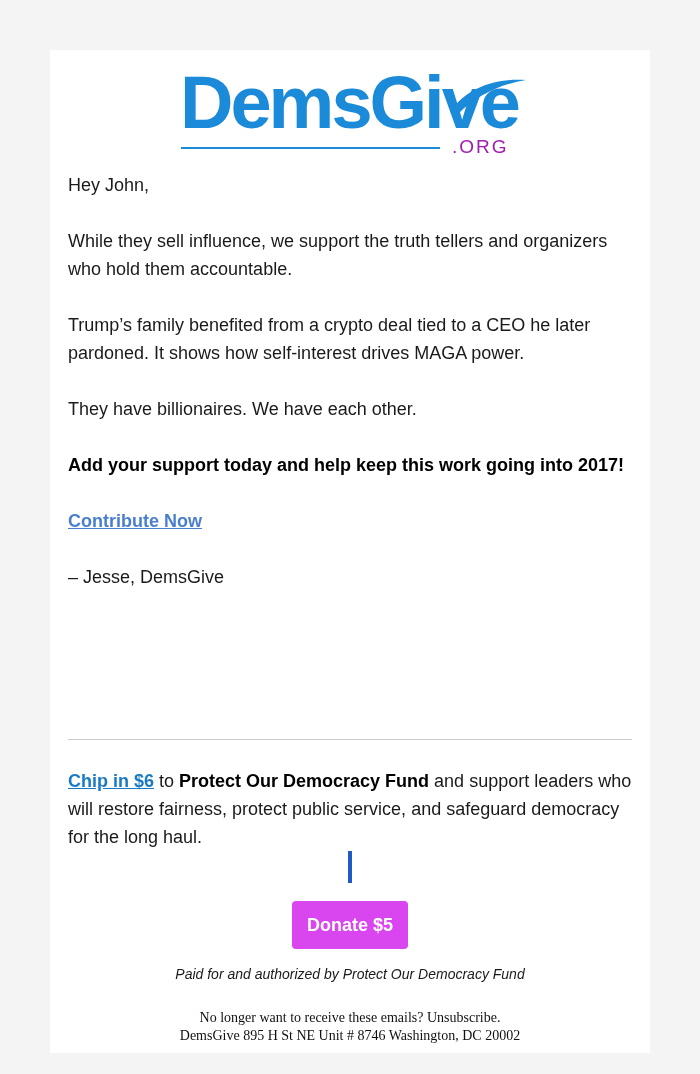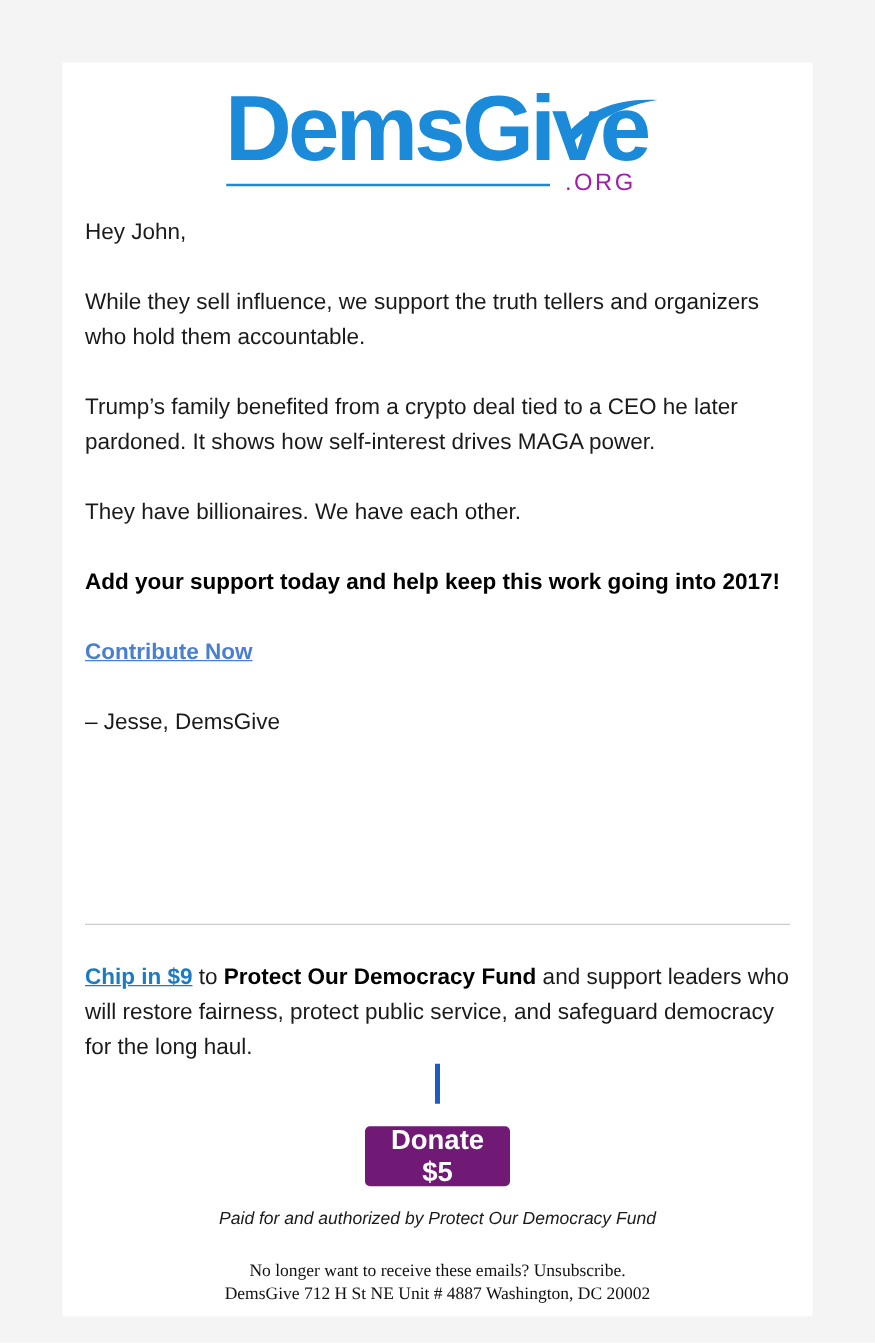--- a/index.html
+++ b/index.html
@@ -89,25 +89,25 @@
     .vbar {
       position: absolute;
       left: 298px; top: 801px;
       width: 4px; height: 32px;
       background: #1f5bc4;
     }
     .donate-btn {
       position: absolute;
       left: 242px; top: 851px;
       width: 116px; height: 48px;
-      background: #701a75;
+      background: #d946ef;
       border-radius: 4px;
       color: #ffffff;
       font-weight: bold;
-      font-size: 22px;
+      font-size: 18px;
       display: flex; align-items: center; justify-content: center;
       border: none;
       cursor: pointer;
       font-family: "Liberation Sans", sans-serif;
     }
     .paid-by {
       position: absolute;
       left: 0; top: 916px;
       width: 600px;
       text-align: center;
@@ -145,26 +145,26 @@
     <p>While they sell influence, we support the truth tellers and organizers who hold them accountable.</p>
     <p>Trump’s family benefited from a crypto deal tied to a CEO he later pardoned. It shows how self-interest drives MAGA power.</p>
     <p>They have billionaires. We have each other.</p>
     <p class="bold">Add your support today and help keep this work going into 2017!</p>
     <p><a class="contribute" href="#">Contribute Now</a></p>
     <p>– Jesse, DemsGive</p>
   </div>
 
   <div class="divider"></div>
 
-  <div class="chip-text"><a class="chip" href="#">Chip in $9</a><span> to </span><span class="bold">Protect Our Democracy Fund</span><span> and support leaders who will restore fairness, protect public service, and safeguard democracy for the long haul.</span></div>
+  <div class="chip-text"><a class="chip" href="#">Chip in $6</a><span> to </span><span class="bold">Protect Our Democracy Fund</span><span> and support leaders who will restore fairness, protect public service, and safeguard democracy for the long haul.</span></div>
 
   <div class="vbar"></div>
 
   <button class="donate-btn">Donate $5</button>
 
   <div class="paid-by">Paid for and authorized by Protect Our Democracy Fund</div>
 
   <div class="footer">
     <div>No longer want to receive these emails? Unsubscribe.</div>
-    <div>DemsGive 712 H St NE Unit # 4887 Washington, DC 20002</div>
+    <div>DemsGive 895 H St NE Unit # 8746 Washington, DC 20002</div>
   </div>
 
 </div>
 
 </body></html>

